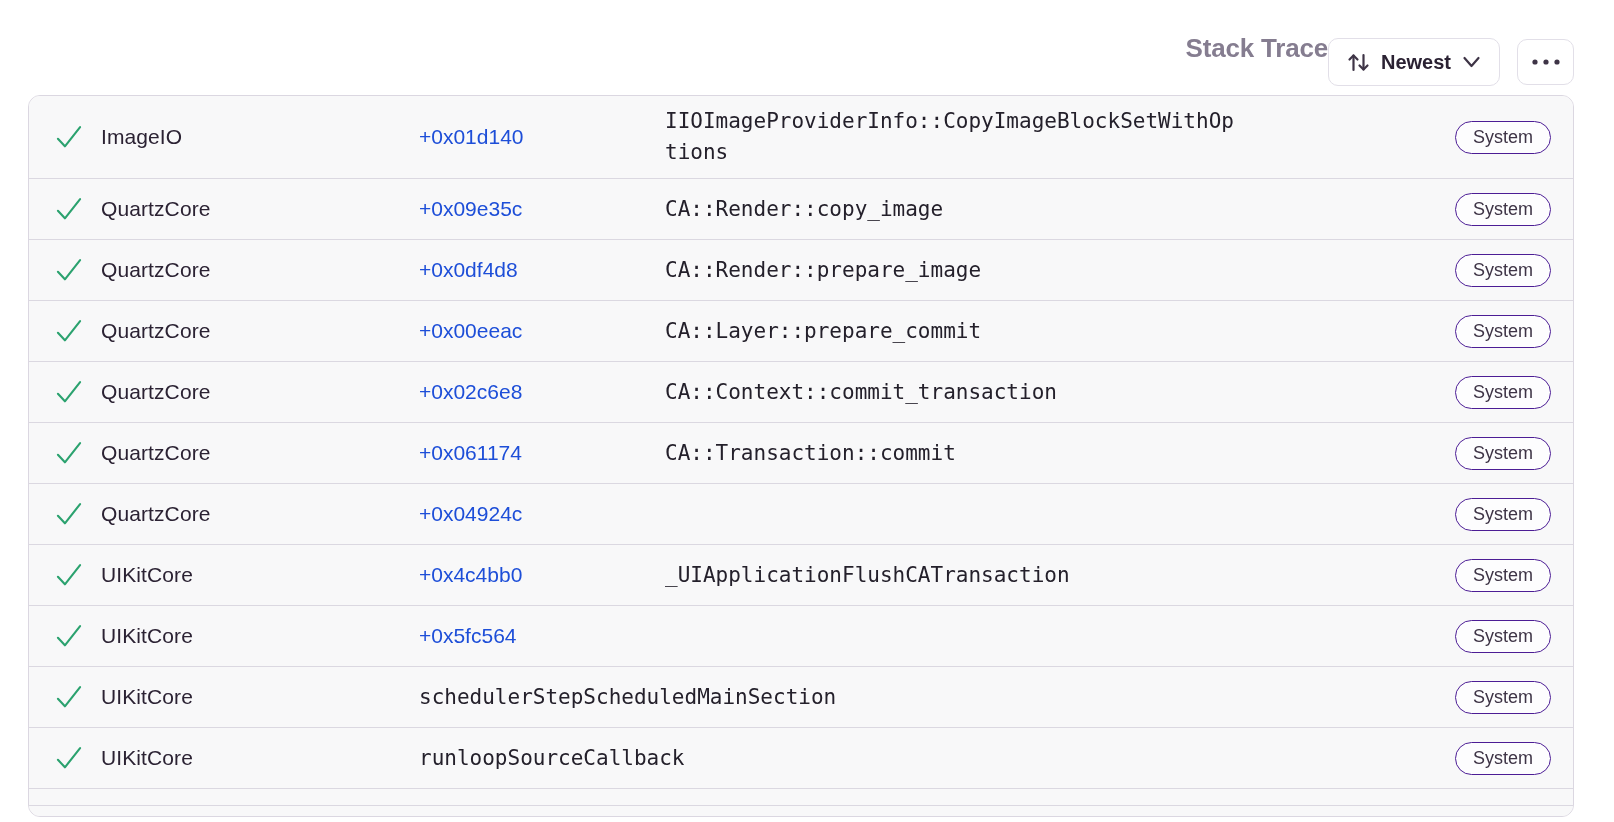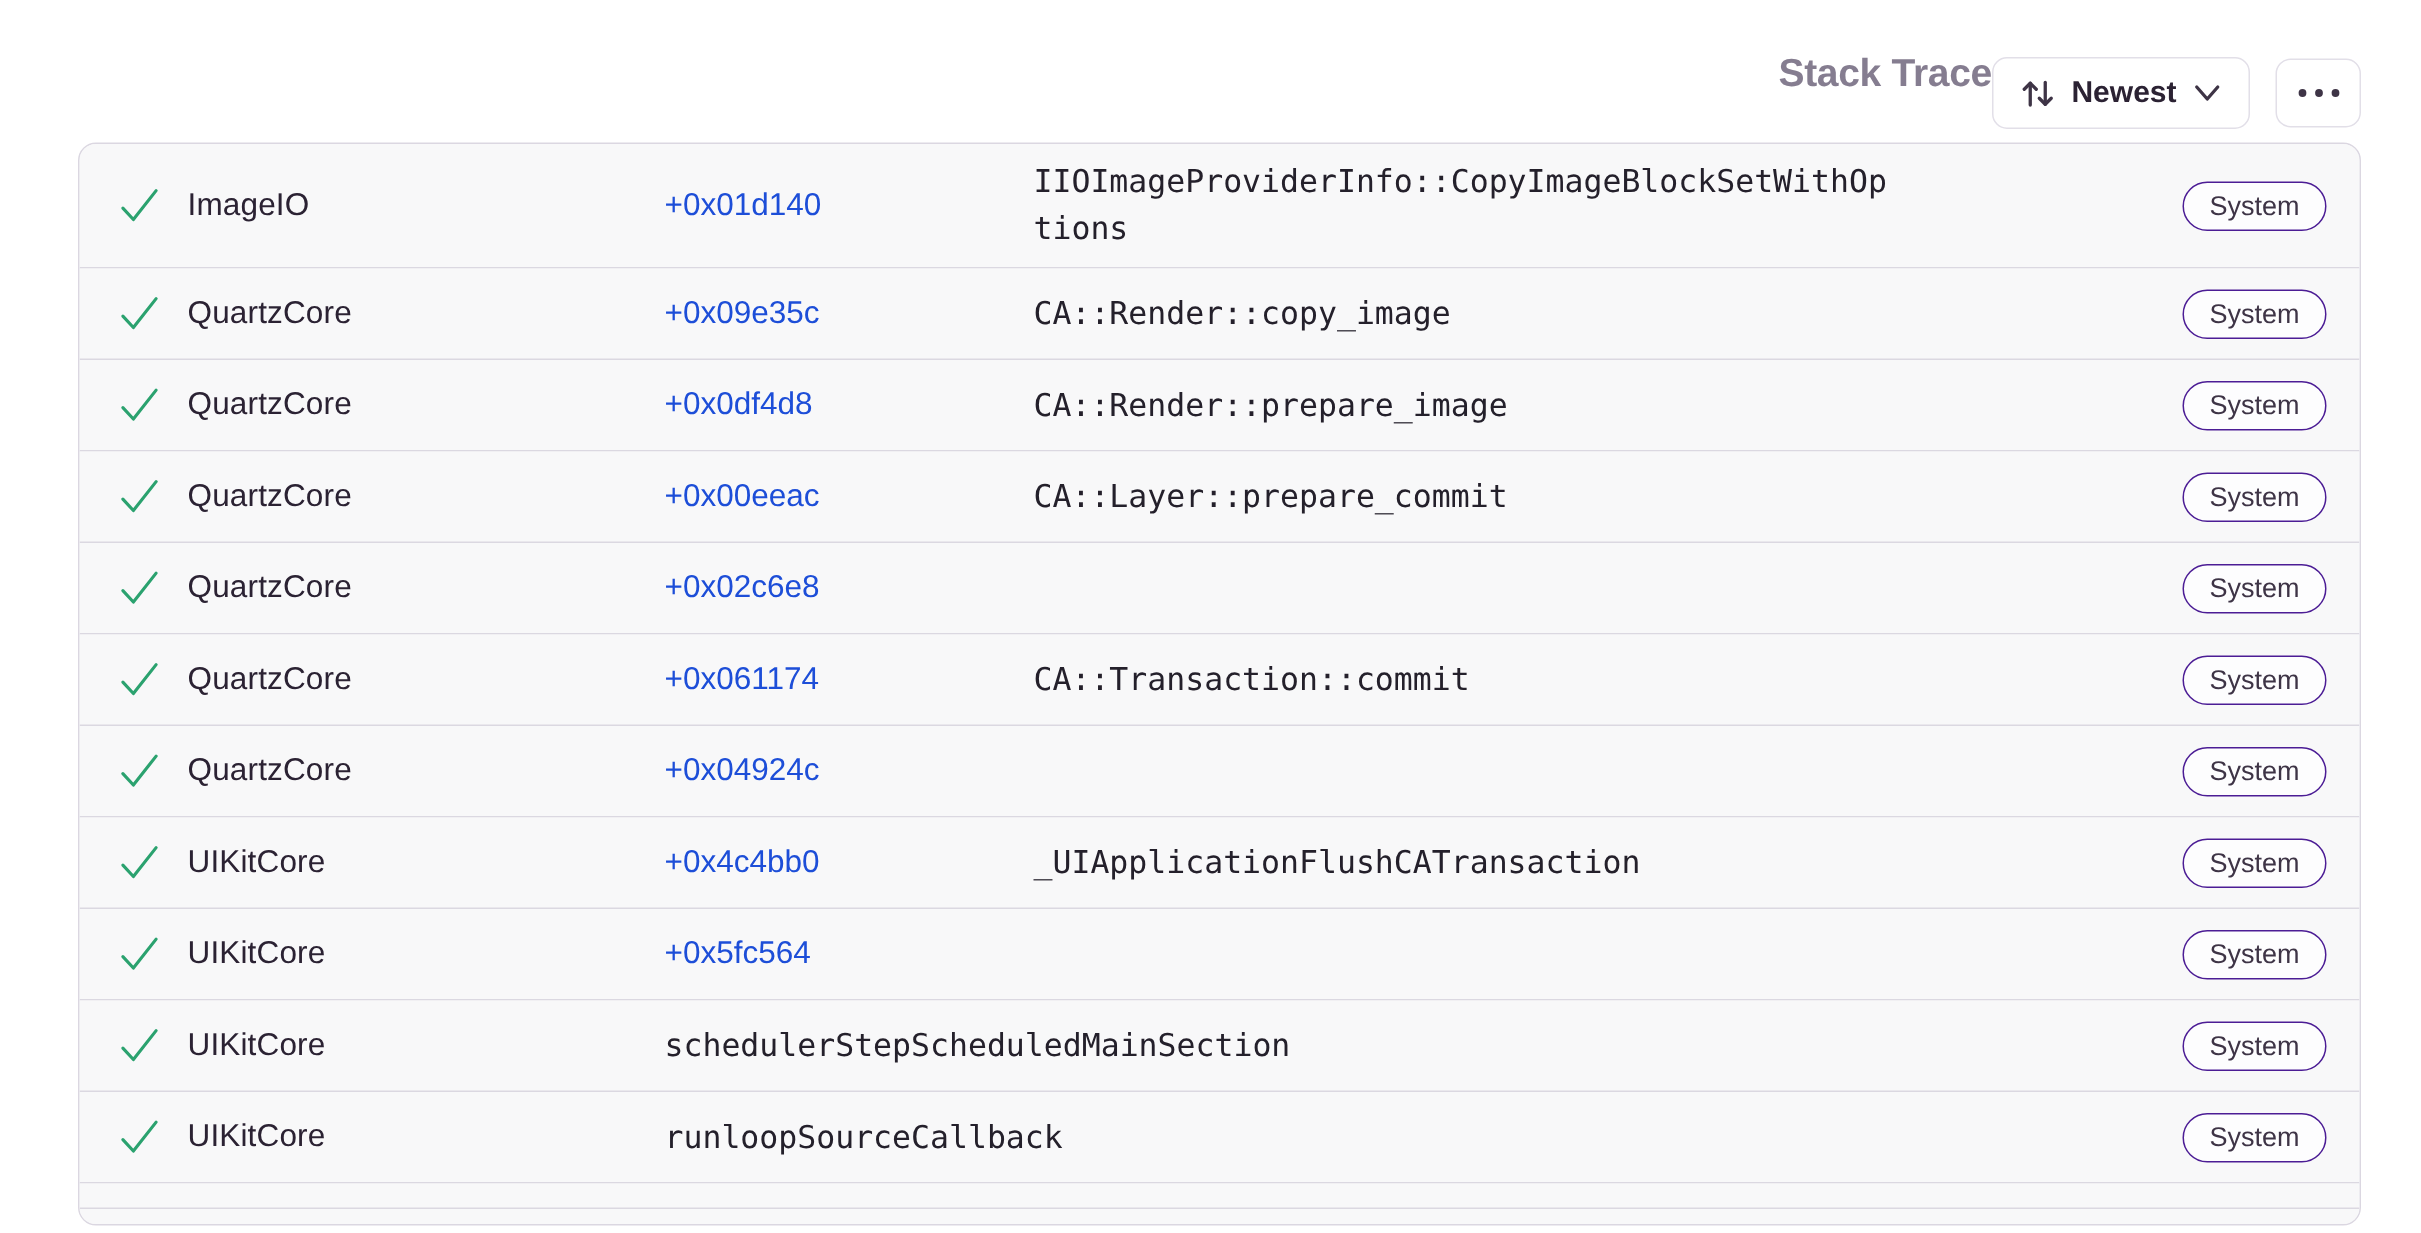--- a/index.html
+++ b/index.html
@@ -37,21 +37,21 @@
   .btn {
     background: #ffffff; border: 1px solid #E2DFE8; border-radius: 10px;
     height: 48px; display: flex; align-items: center; gap: 11px;
     padding: 0 18px; font-size: 20px; font-weight: 700; color: #2B2233; cursor: pointer; margin-top: 28px;
   }
   .btn-more { width: 57px; height: 46px; justify-content: center; padding: 0; }
   .icon { display: inline-flex; align-items: center; }
 
   
   .table {
-    margin: 22px 40px 0 52px;
+    margin: 22px 40px 0 28px;
     border: 1px solid #DBD7E1; border-radius: 12px;
     overflow: hidden; background: #F8F8F9;
   }
   .row {
     display: flex; align-items: center;
     min-height: 61px; padding: 0 22px 0 26px;
     border-bottom: 1px solid #DBD8E1; background: #F8F8F9;
     cursor: pointer;
   }
   .check { width: 46px; flex: none; display: flex; align-items: center; }
@@ -165,20 +165,21 @@
     </div>
 
     <div class="row">
       <span class="check">
         <svg width="28" height="28" viewBox="0 0 24 24" fill="none" stroke="#2BA26F" stroke-width="1.8" stroke-linecap="round" stroke-linejoin="round">
           <polyline points="2.5,13.5 8.5,20 21.5,3.5"></polyline>
         </svg>
       </span>
       <span class="module">QuartzCore</span>
       <a class="address">+0x02c6e8</a>
+      <span class="function">CA::Context::commit_transaction</span>
       <span class="badge">System</span>
     </div>
 
     <div class="row">
       <span class="check">
         <svg width="28" height="28" viewBox="0 0 24 24" fill="none" stroke="#2BA26F" stroke-width="1.8" stroke-linecap="round" stroke-linejoin="round">
           <polyline points="2.5,13.5 8.5,20 21.5,3.5"></polyline>
         </svg>
       </span>
       <span class="module">QuartzCore</span>

